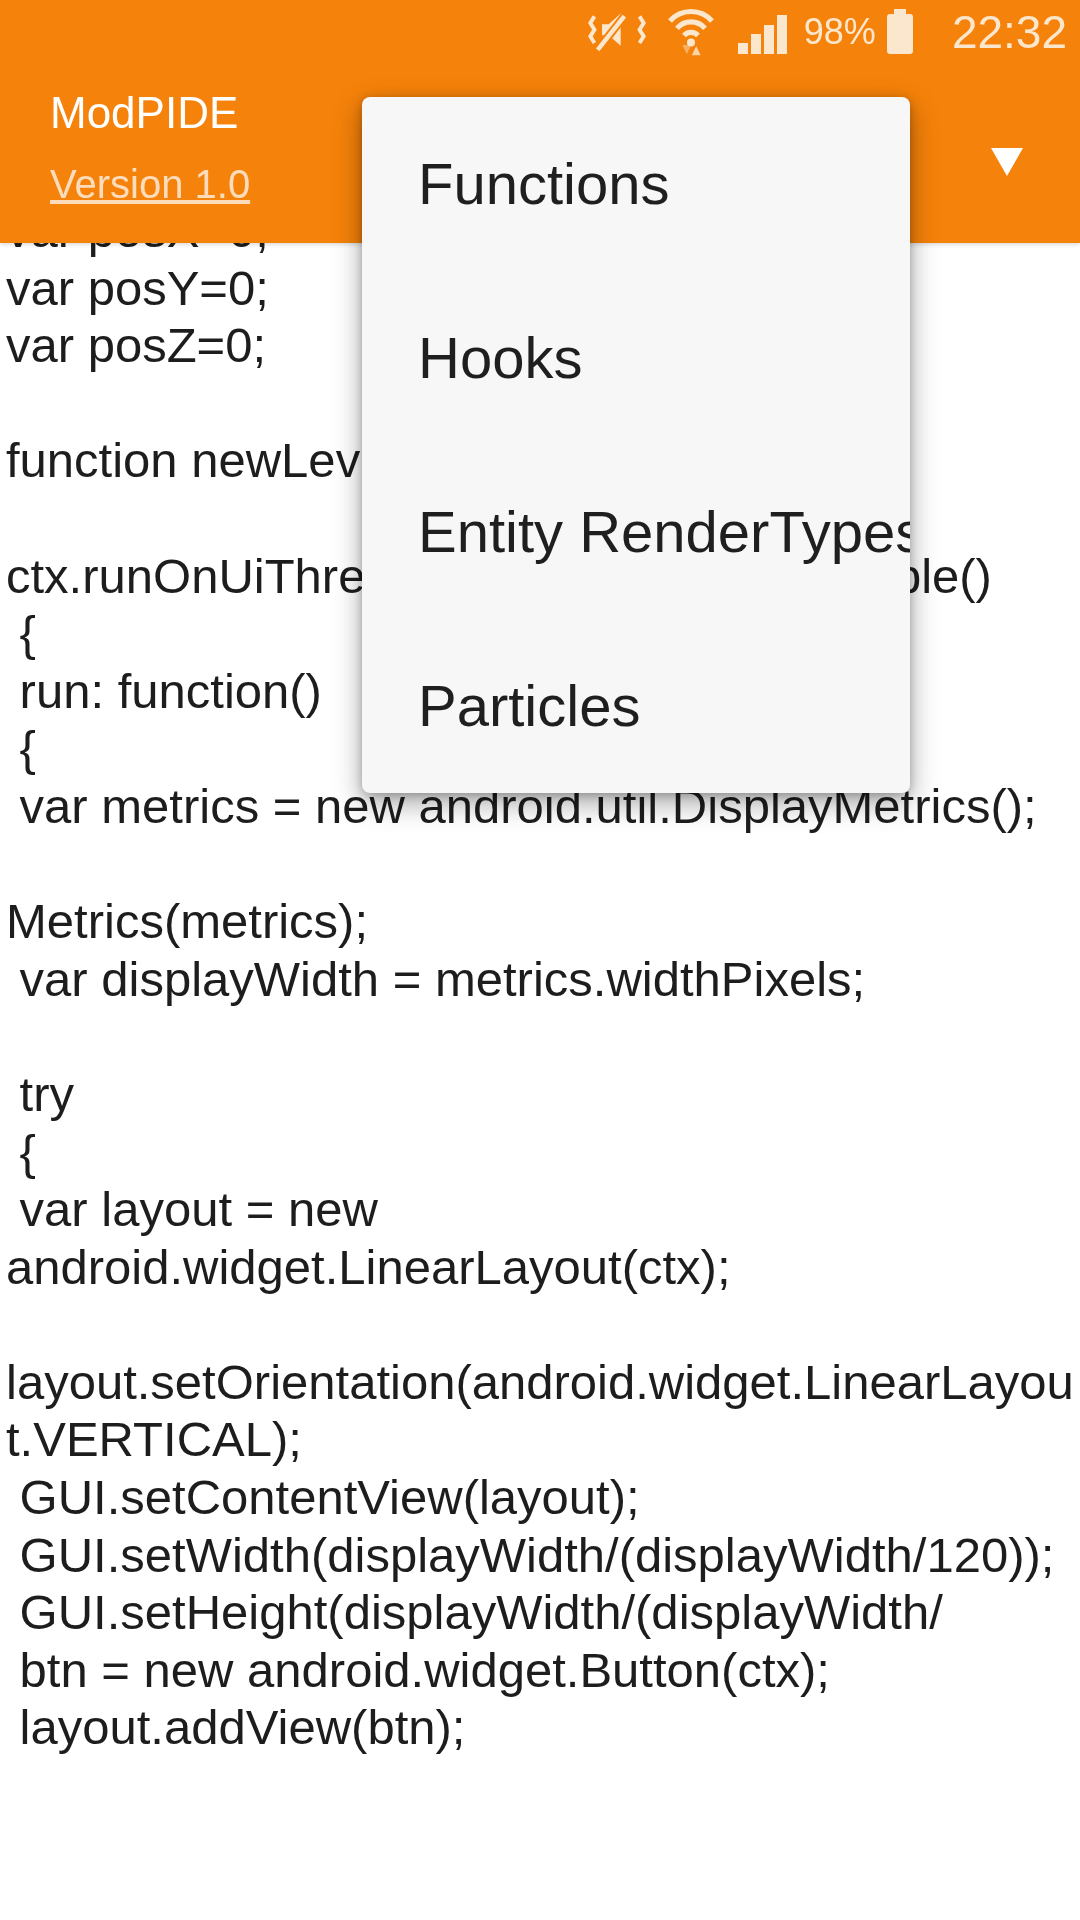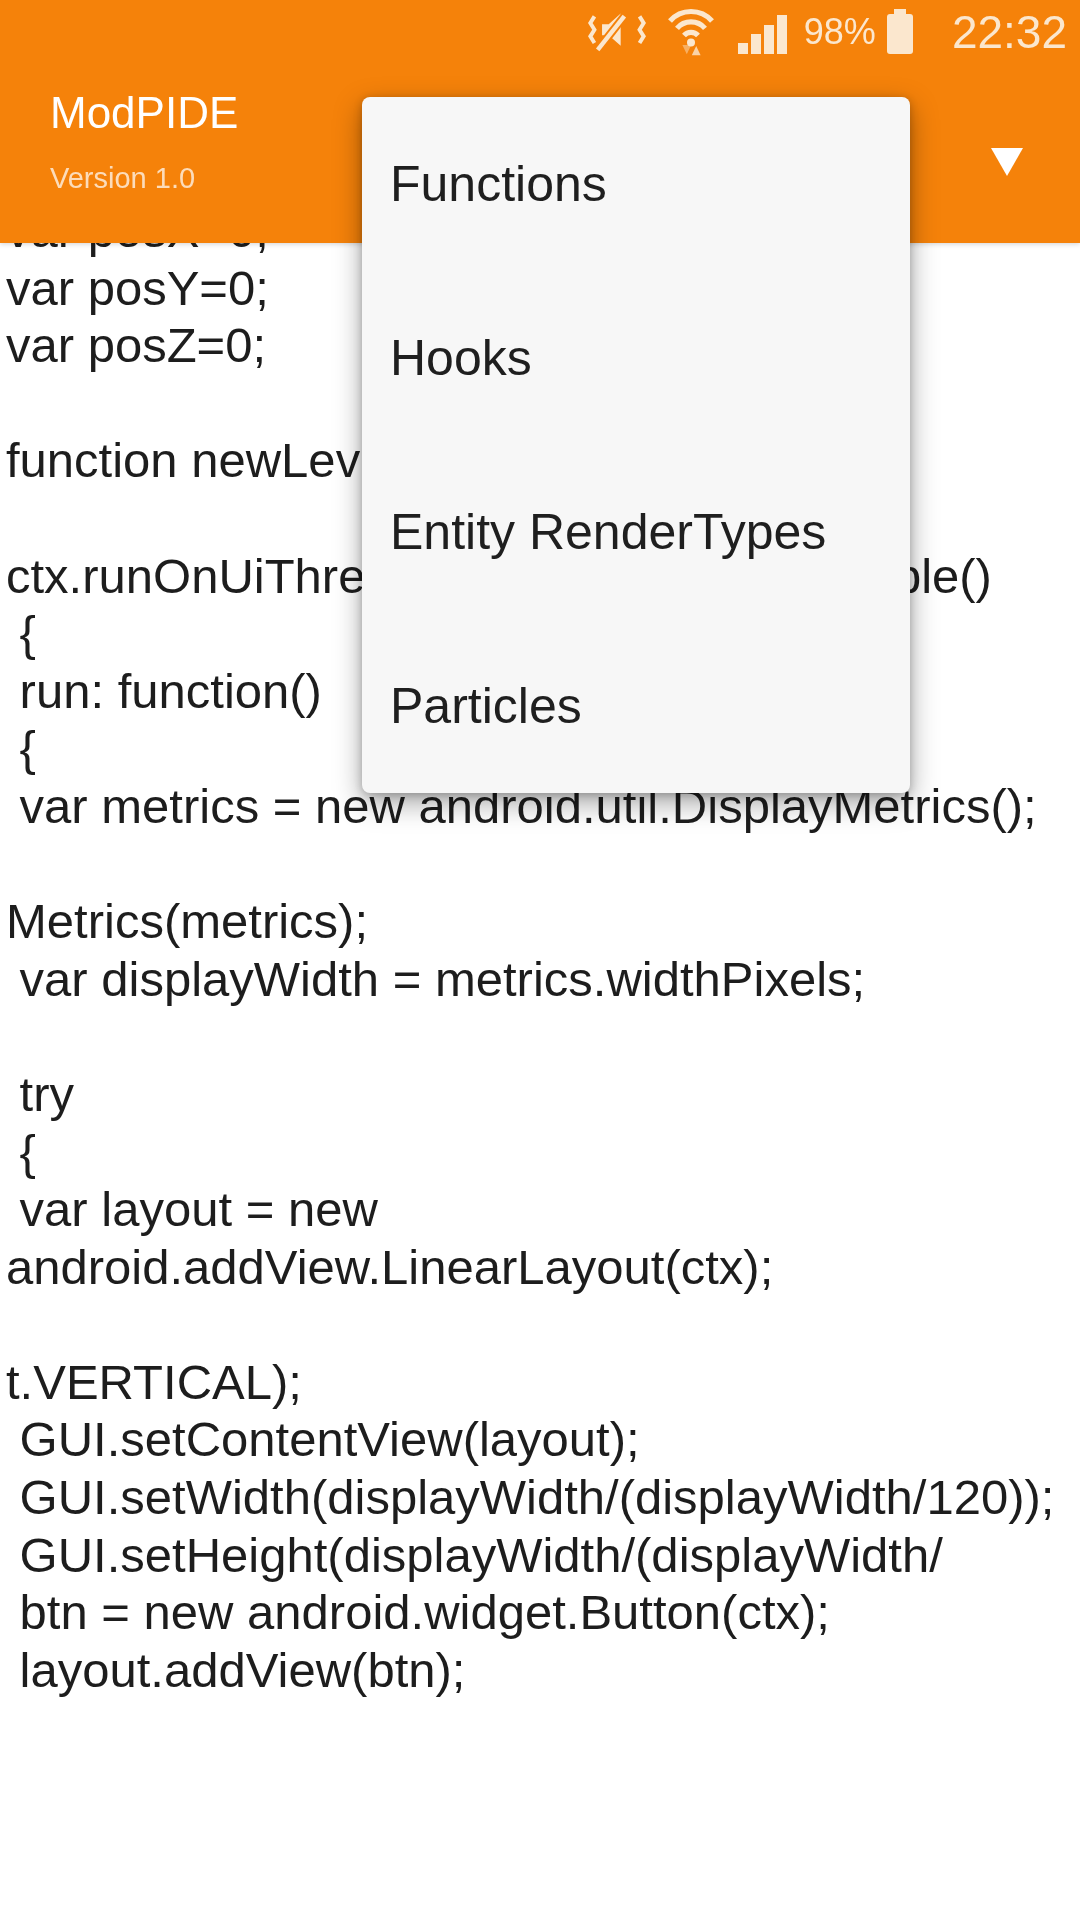--- a/index.html
+++ b/index.html
@@ -14,30 +14,30 @@
   .header{position:absolute;left:0;top:0;width:1080px;height:243px;background:#f5820a;z-index:5;
           box-shadow:0 1px 5px rgba(0,0,0,0.18);}
   .status-row{position:absolute;top:8px;right:13px;height:48px;display:flex;align-items:center;}
   .status-icon{display:block;}
   .wifi-wrap{margin-left:18px;}
   .signal-wrap{margin-left:21px;}
   .battery-pct{margin-left:15px;font-size:36px;color:#fbe7ce;}
   .battery-wrap{margin-left:8px;}
   .clock{margin-left:36px;font-size:46px;color:#fbe7ce;text-align:center;}
   .title{position:absolute;left:50px;top:88px;font-size:44px;color:#ffffff;}
-  .subtitle{position:absolute;left:50px;top:162px;font-size:29px;color:rgba(255,255,255,0.72);}
+  .subtitle{position:absolute;left:50px;top:162px;font-size:40px;color:rgba(255,255,255,0.72);text-decoration:underline;}
   .caret{position:absolute;left:991px;top:148px;width:0;height:0;
          border-left:16px solid transparent;border-right:16px solid transparent;
          border-top:28px solid #ffffff;}
 
   
   .menu{position:absolute;left:362px;top:97px;width:548px;height:696px;background:#f7f7f7;
         border-radius:8px;z-index:10;
         box-shadow:0 10px 28px rgba(0,0,0,0.35),0 2px 8px rgba(0,0,0,0.22);overflow:hidden;}
-  .menu-item{height:174px;line-height:174px;padding-left:28px;font-size:50px;color:#1f1f1f;
+  .menu-item{height:174px;line-height:174px;padding-left:56px;font-size:58px;color:#1f1f1f;
              white-space:nowrap;overflow:hidden;}
 </style>
 </head>
 <body>
 
 <div class="screen">
 
   <div class="code">
 
   <div class="code-line">var posX=0;</div>
@@ -51,22 +51,23 @@
       <div class="code-line"> run: function()</div>
       <div class="code-line"> {</div>
       <div class="code-line"> var metrics = new android.util.DisplayMetrics();</div>
       <div class="code-line"></div>
       <div class="code-line">Metrics(metrics);</div>
       <div class="code-line"> var displayWidth = metrics.widthPixels;</div>
       <div class="code-line"></div>
       <div class="code-line"> try</div>
       <div class="code-line"> {</div>
       <div class="code-line"> var layout = new</div>
-      <div class="code-line">android.addView.LinearLayout(ctx);</div>
+      <div class="code-line">android.widget.LinearLayout(ctx);</div>
       <div class="code-line"></div>
+      <div class="code-line">layout.setOrientation(android.widget.LinearLayou</div>
       <div class="code-line">t.VERTICAL);</div>
       <div class="code-line"> GUI.setContentView(layout);</div>
       <div class="code-line"> GUI.setWidth(displayWidth/(displayWidth/120));</div>
       <div class="code-line"> GUI.setHeight(displayWidth/(displayWidth/</div>
       <div class="code-line"> btn = new android.widget.Button(ctx);</div>
       <div class="code-line"> layout.addView(btn);</div>
     </div>
 
   <div class="header">
     <div class="status-row">

